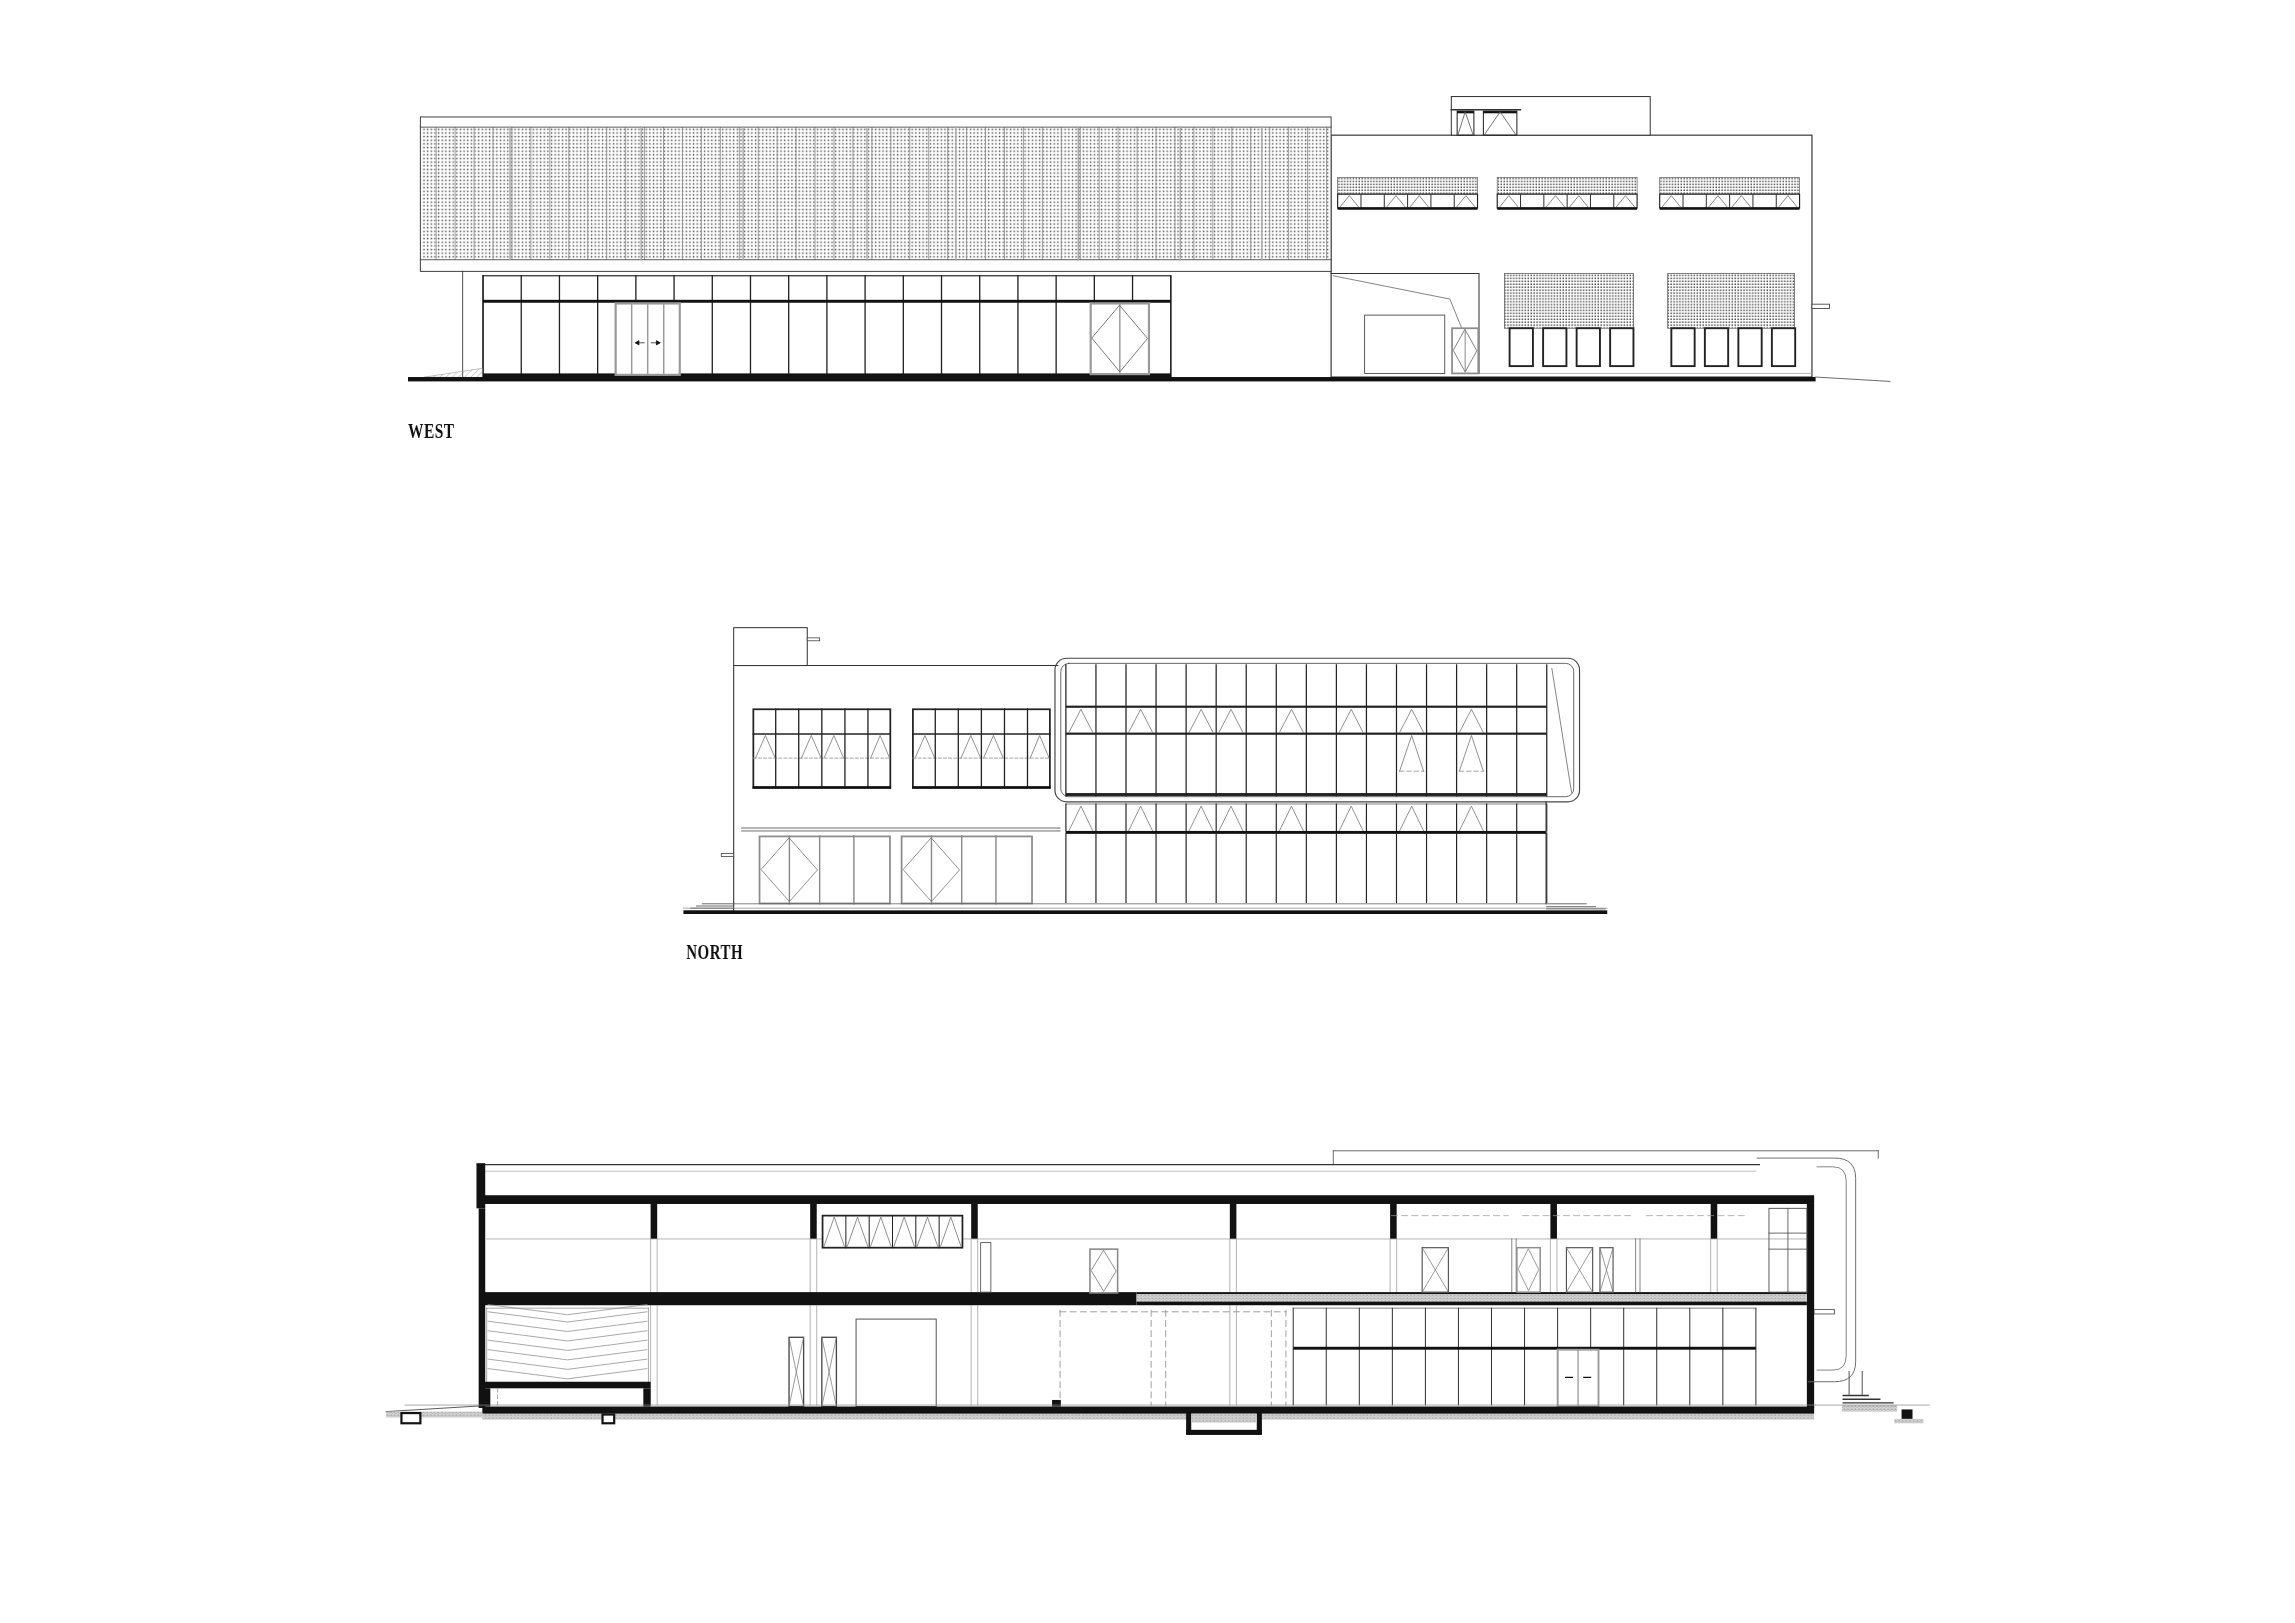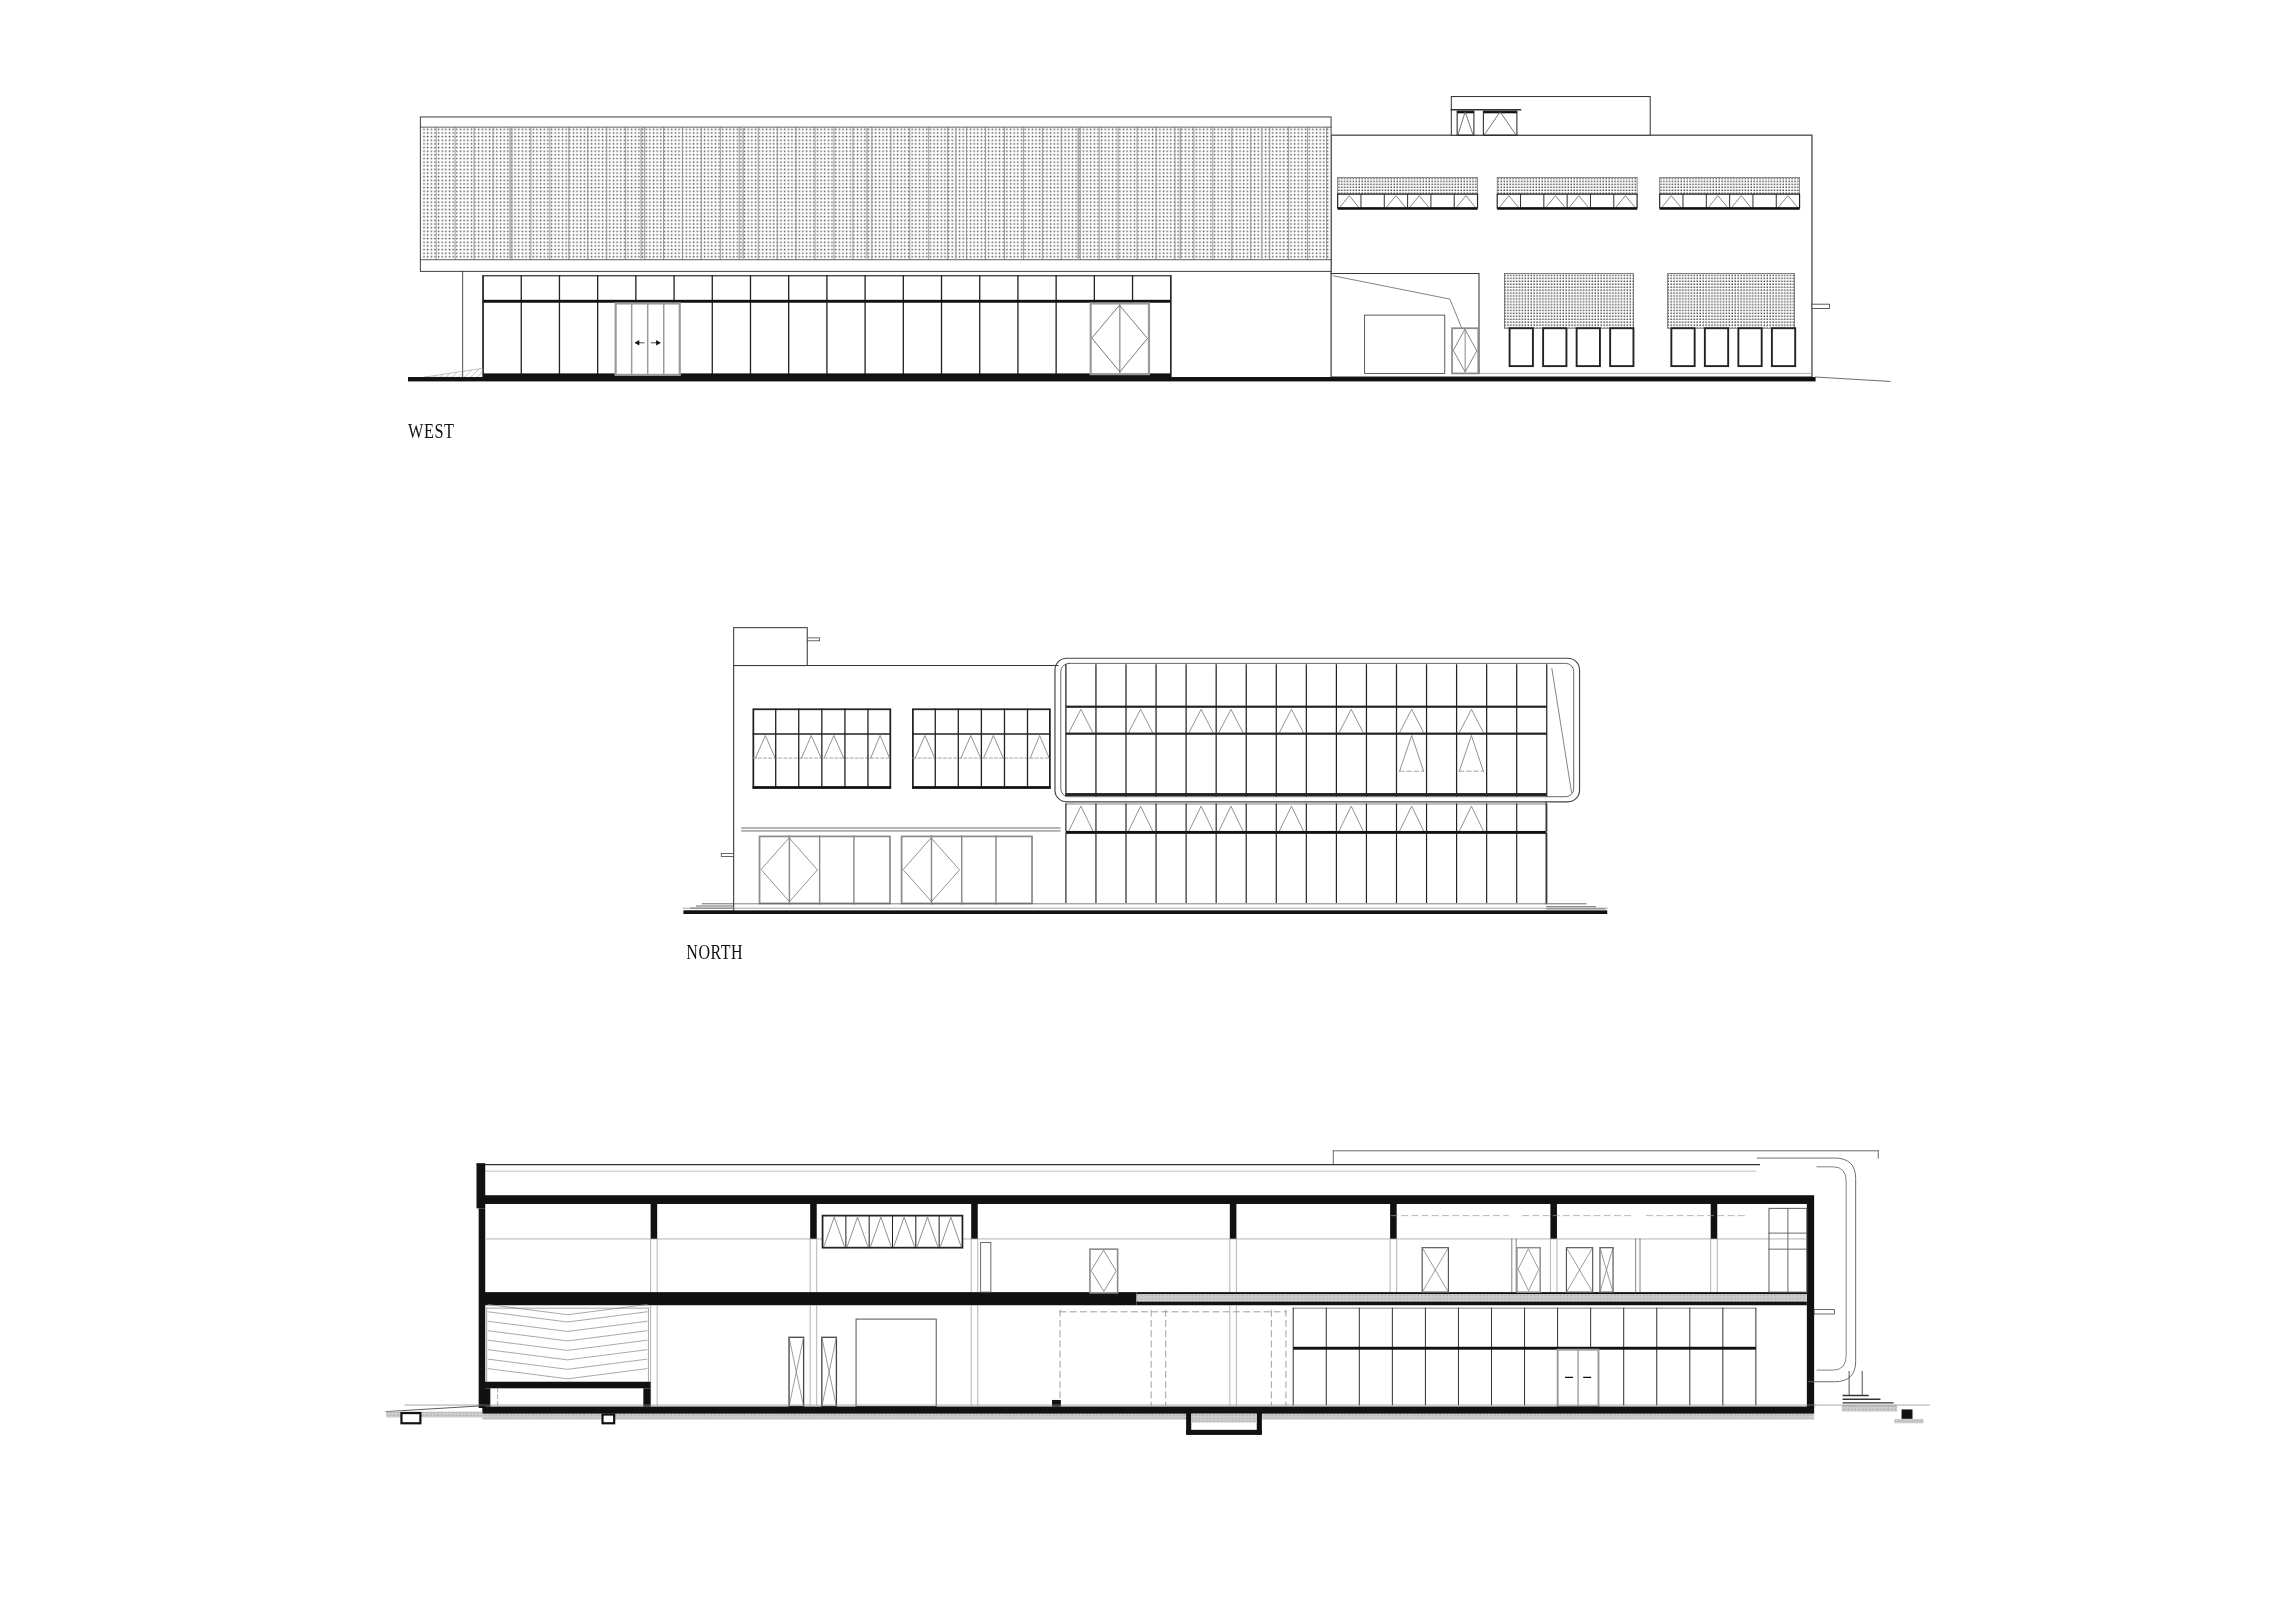--- a/index.html
+++ b/index.html
@@ -1,17 +1,17 @@
 <!DOCTYPE html>
 <html style="font-size:11.7px"><head>
 <meta charset="utf-8">
 <style>
   html,body{margin:0;padding:0;background:#ffffff;}
   .sheet{position:relative;width:2295px;height:1624px;background:#ffffff;overflow:hidden;
-         font-family:"Liberation Sans",sans-serif;}
+         font-family:"Liberation Sans",sans-serif;font-weight:bold;}
   svg{position:absolute;left:0;top:0;}
   text.dwg-label{font-family:"Liberation Serif",serif;fill:#111111;font-size:30px;
                  letter-spacing:1px;}
 </style>
 </head>
 <body>
 
 <div class="sheet">
 <svg width="2295" height="1624" viewBox="0 0 3150 2228">
   <defs>

